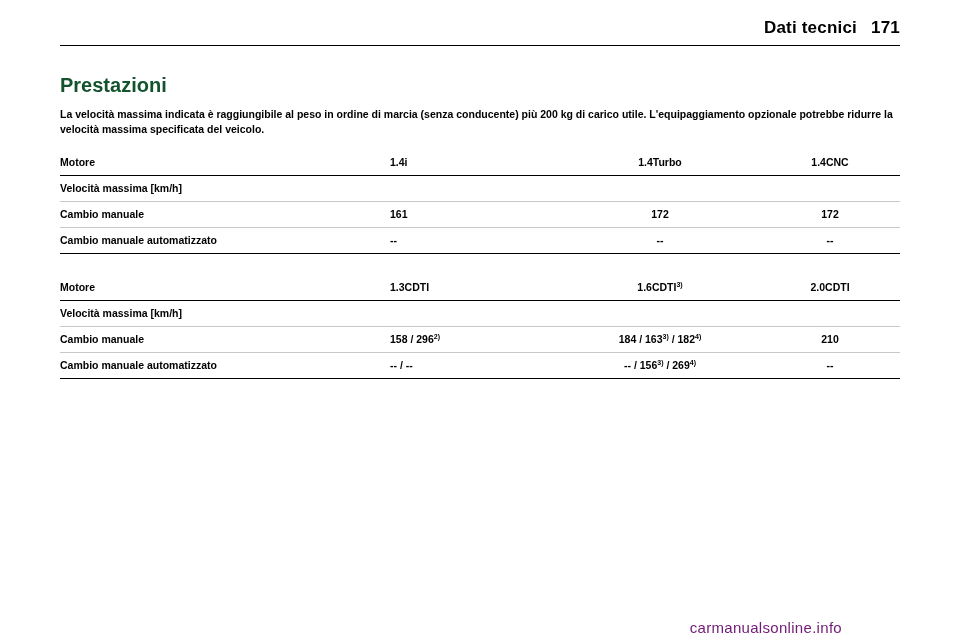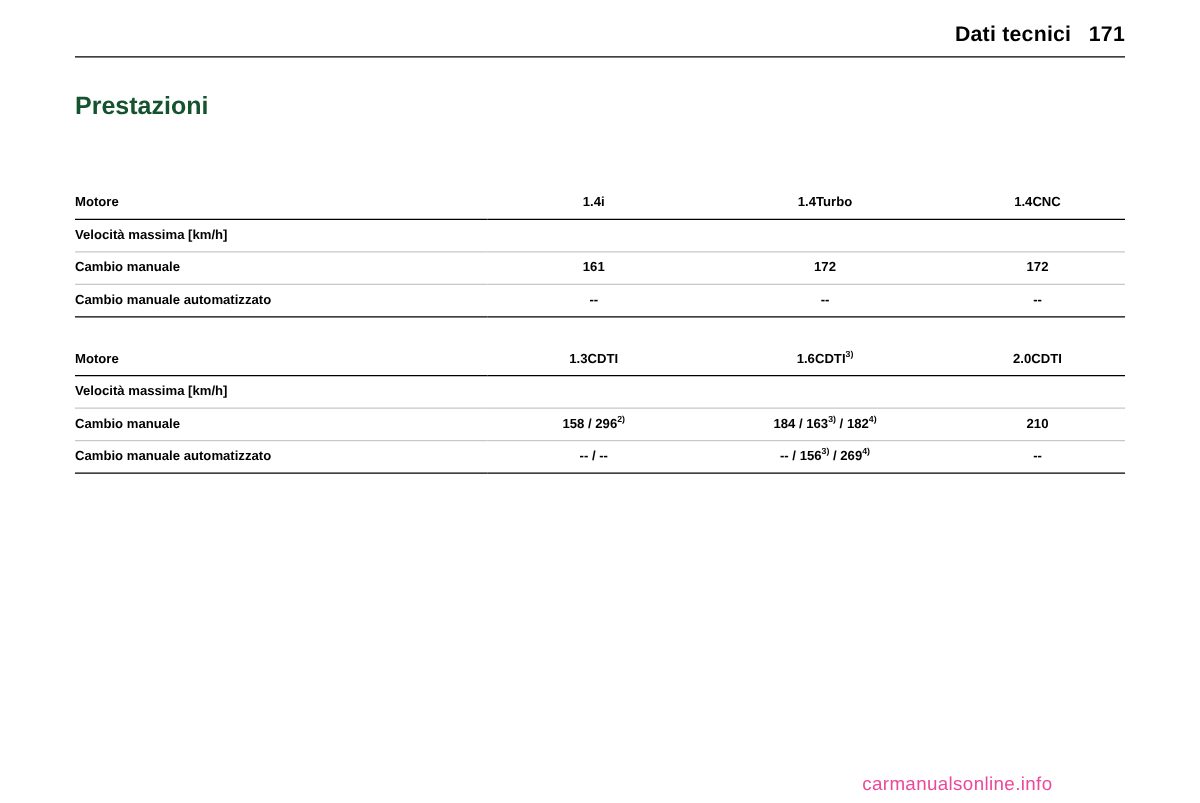--- a/index.html
+++ b/index.html
@@ -79,21 +79,21 @@
   table.specs tr.thead td {
     border-bottom: 1.6px solid #000000;
   }
   table.specs tr.rowline td {
     border-bottom: 1px solid #c8c8c8;
   }
   table.specs tr.lastrow td {
     border-bottom: 1.6px solid #000000;
   }
   .c-label { width: 330px; }
-  .c-v1 { width: 170px; text-align: center; }
+  .c-v1 { width: 170px; }
   .c-v2 { width: 200px; text-align: center; }
   .c-v3 { width: 140px; text-align: center; }
   sup {
     font-size: 7px;
     vertical-align: super;
     line-height: 0;
   }
   .footnotes {
     position: absolute;
     left: 60px;
@@ -109,36 +109,37 @@
   }
   .footnotes .fn .marker {
     display: inline-block;
     width: 28px;
   }
   .watermark {
     position: absolute;
     right: 14px;
     bottom: 6px;
     font-size: 15px;
-    color: #ec4899;
+    color: #701a75;
     letter-spacing: .3px;
   }
 </style>
 </head>
 <body>
 
 <div class="page">
 
   <div class="header">
     <span class="chapter">Dati tecnici</span><span>171</span>
   </div>
   <div class="header-rule"></div>
 
   <div class="title">Prestazioni</div>
 
+  <div class="intro">La velocità massima indicata è raggiungibile al peso in ordine di marcia (senza conducente) più 200 kg di carico utile. L'equipaggiamento opzionale potrebbe ridurre la velocità massima specificata del veicolo.</div>
 
   <table class="specs t1">
     <tbody>
       <tr class="thead">
         <td class="c-label">Motore</td>
         <td class="c-v1">1.4i</td>
         <td class="c-v2">1.4Turbo</td>
         <td class="c-v3">1.4CNC</td>
       </tr>
       <tr class="rowline">

